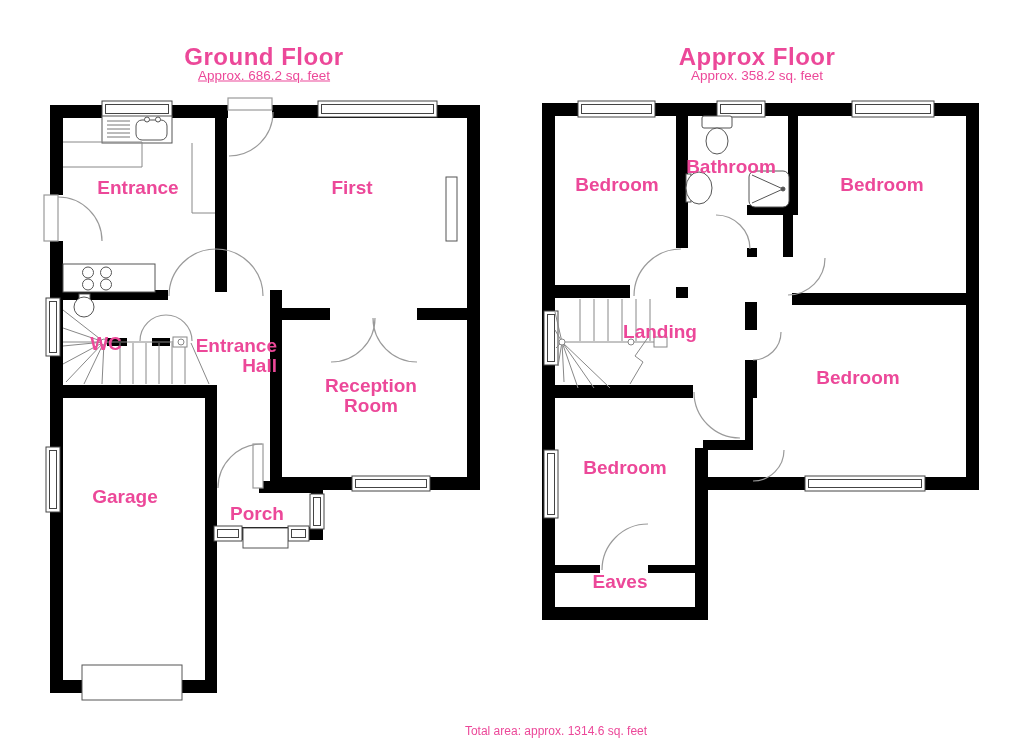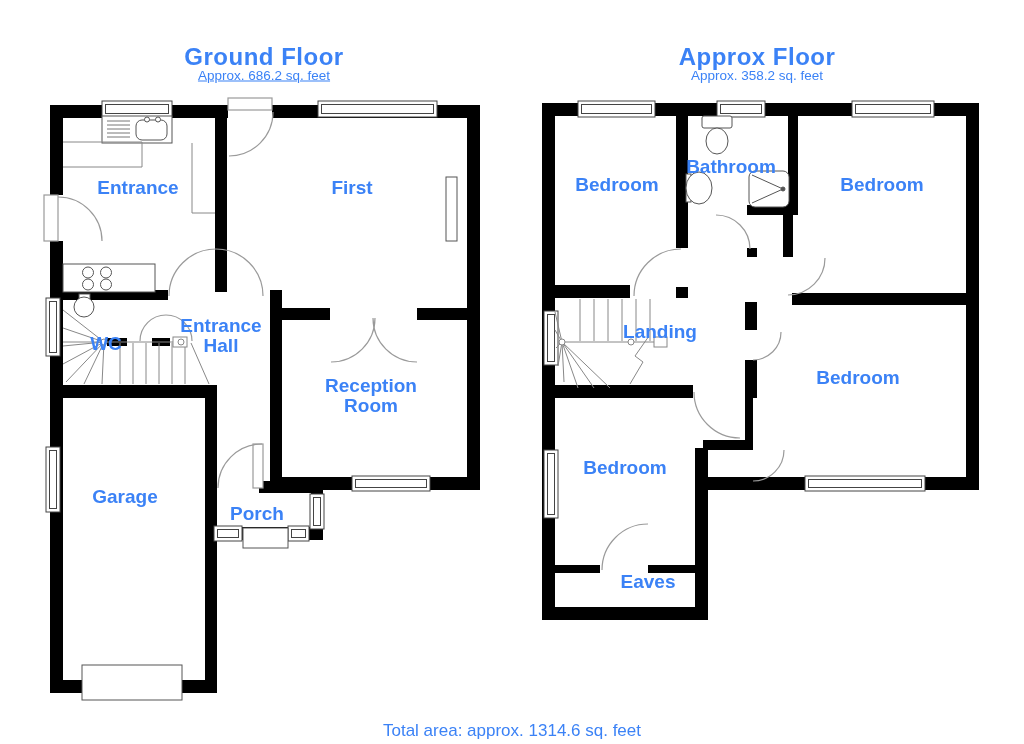--- a/index.html
+++ b/index.html
@@ -1,24 +1,24 @@
 <!DOCTYPE html>
 <html><head>
 <meta charset="utf-8">
 <style>
   html,body{margin:0;padding:0;background:#fff;}
   #stage{position:relative;width:1024px;height:744px;background:#ffffff;overflow:hidden;
-         font-family:"Liberation Sans", sans-serif;color:#3b82f6;}
+         font-family:"Liberation Sans", sans-serif;color:#ec4899;}
   .floor-title{position:absolute;transform:translate(-50%,-50%);font-size:24px;font-weight:bold;
                white-space:nowrap;letter-spacing:.5px;}
   .floor-sub{position:absolute;transform:translate(-50%,-50%);font-size:13.5px;white-space:nowrap;}
   .room-label{position:absolute;transform:translate(-50%,-50%);font-size:19px;font-weight:bold;
               text-align:center;line-height:1.04;white-space:nowrap;}
   .room-label.wrap{white-space:normal;}
-  .footer-label{position:absolute;transform:translate(-50%,-50%);font-size:17px;white-space:nowrap;}
+  .footer-label{position:absolute;transform:translate(-50%,-50%);font-size:12px;white-space:nowrap;margin-left:44px;}
   svg{position:absolute;left:0;top:0;}
 </style>
 </head>
 <body>
 
 <div id="stage">
 
 <svg width="1024" height="744" viewBox="0 0 1024 744">
 
   <g>
@@ -247,27 +247,27 @@
 </svg>
 
   <div class="floor-title" style="left:264px;top:57px;">Ground Floor</div>
   <div class="floor-sub" style="left:264px;top:75px;text-decoration:underline;">Approx. 686.2 sq. feet</div>
   <div class="floor-title" style="left:757px;top:57px;">Approx Floor</div>
   <div class="floor-sub" style="left:757px;top:75px;">Approx. 358.2 sq. feet</div>
 
   <div class="room-label" style="left:138px;top:188px;">Entrance</div>
   <div class="room-label" style="left:352px;top:188px;">First</div>
   <div class="room-label" style="left:106px;top:344px;">WC</div>
-  <div class="room-label wrap" style="left:221px;top:336px;width:112px;">Entrance Hall</div>
+  <div class="room-label wrap" style="left:221px;top:356px;width:112px;text-align:right;">Entrance Hall</div>
   <div class="room-label wrap" style="left:371px;top:396px;width:124px;">Reception Room</div>
   <div class="room-label" style="left:125px;top:497px;">Garage</div>
   <div class="room-label" style="left:257px;top:514px;">Porch</div>
 
   <div class="room-label" style="left:617px;top:185px;">Bedroom</div>
   <div class="room-label" style="left:731px;top:167px;">Bathroom</div>
   <div class="room-label" style="left:882px;top:185px;">Bedroom</div>
   <div class="room-label" style="left:660px;top:332px;">Landing</div>
   <div class="room-label" style="left:858px;top:378px;">Bedroom</div>
   <div class="room-label" style="left:625px;top:468px;">Bedroom</div>
-  <div class="room-label" style="left:648px;top:582px;">Eaves</div>
+  <div class="room-label" style="left:620px;top:582px;">Eaves</div>
 
   <div class="footer-label" style="left:512px;top:731px;">Total area: approx. 1314.6 sq. feet</div>
 </div>
 
 </body></html>

